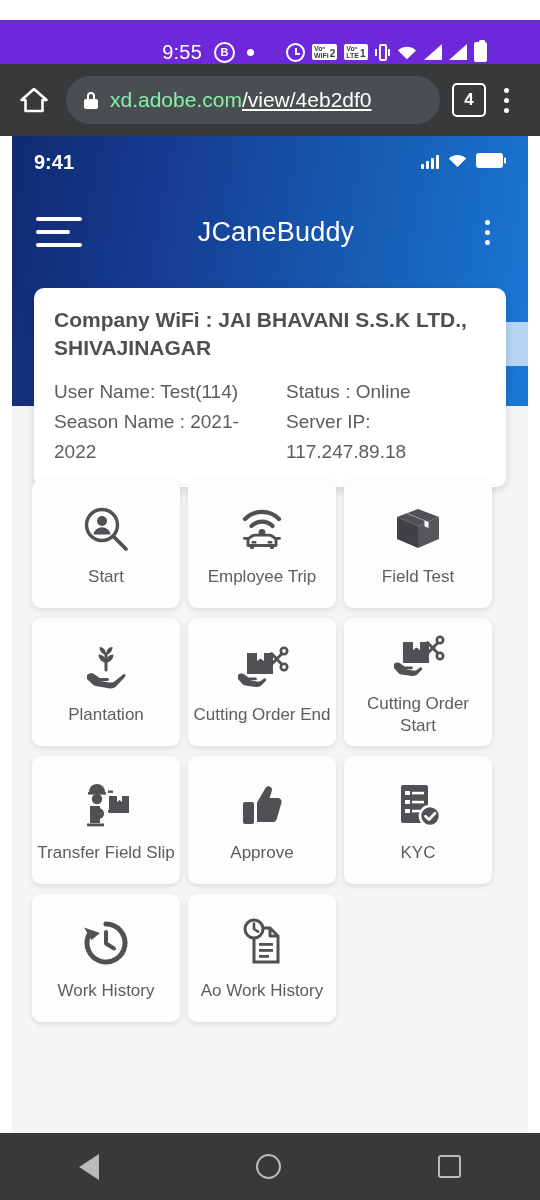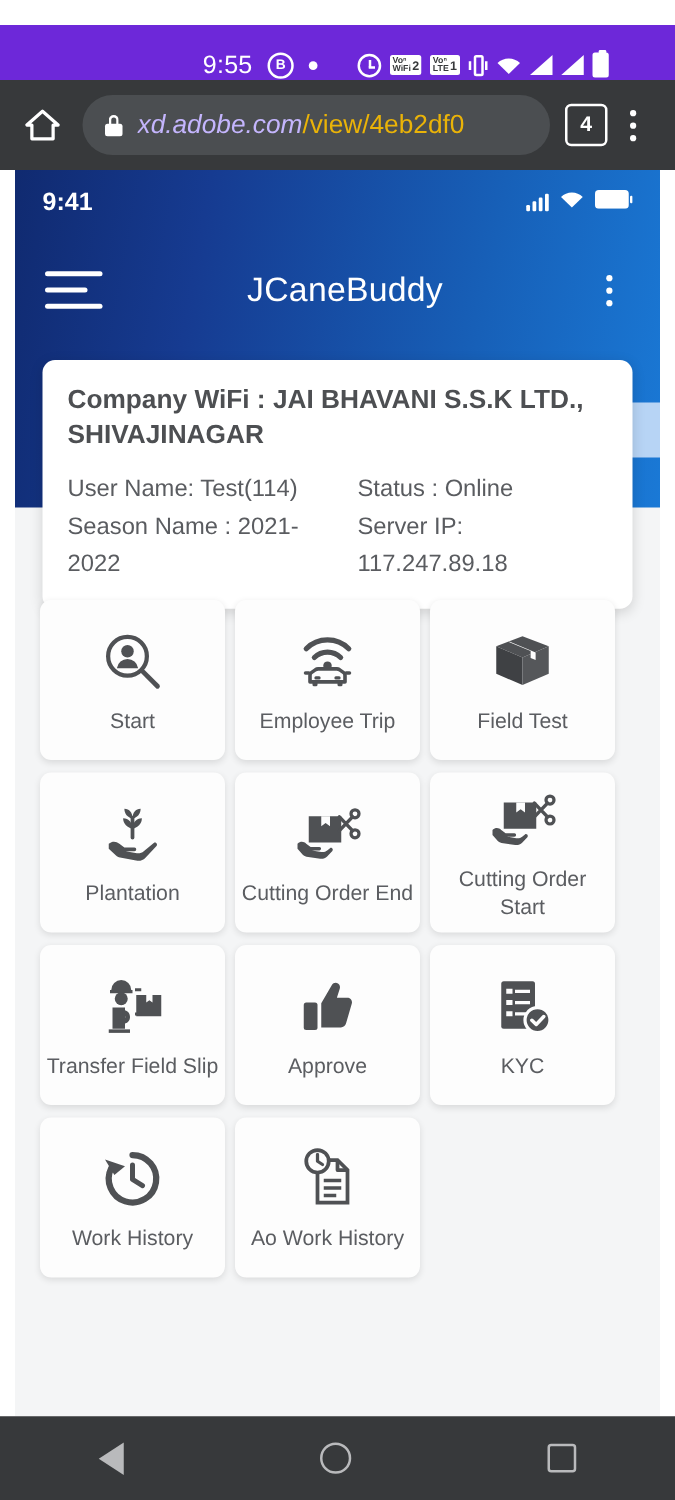--- a/index.html
+++ b/index.html
@@ -53,22 +53,22 @@
   }
   .home-icon { width:40px; display:flex; justify-content:center; }
   .urlpill {
     flex:1; height:48px; margin:0 12px; background:#4b4e51; border-radius:24px;
     display:flex; align-items:center; padding:0 18px; overflow:hidden;
   }
   .lock { width:14px; height:17px; position:relative; flex:none; margin-right:12px; }
   .lock .shackle { position:absolute; left:3px; top:0; width:8px; height:8px; border:2px solid #fff; border-bottom:none; border-radius:4px 4px 0 0; }
   .lock .body { position:absolute; left:0; bottom:0; width:14px; height:10px; background:#fff; border-radius:2px; }
   .url { font-size:21px; white-space:nowrap; overflow:hidden; }
-  .url .host { color:#c4b5fd;font-style:italic; }
-  .url .path { color:#eab308; }
+  .url .host { color:#86efac; }
+  .url .path { color:#ffffff;text-decoration:underline; }
   .tabcount {
     width:34px; height:34px; border:2.5px solid #fff; border-radius:5px;
     color:#fff; font-size:17px; font-weight:bold;
     display:flex; align-items:center; justify-content:center; flex:none;
   }
   .kebab { width:40px; display:flex; flex-direction:column; align-items:center; gap:5px; flex:none; }
   .kebab span { width:5px; height:5px; background:#fff; border-radius:50%; display:block; }
 
   
   .app {

